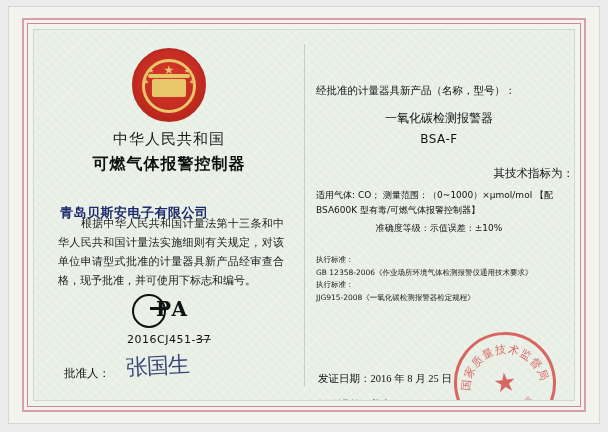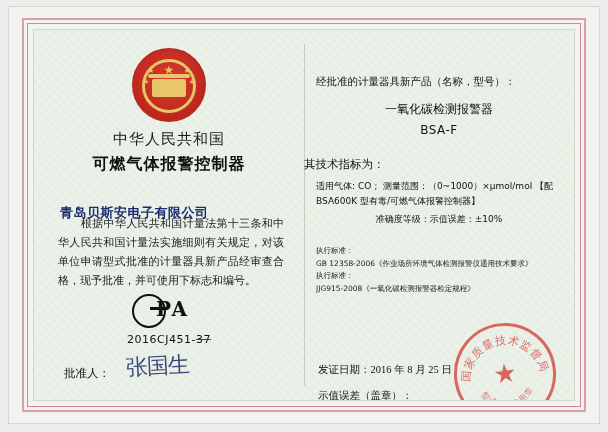--- a/index.html
+++ b/index.html
@@ -88,21 +88,21 @@
   .left-col {
     position: absolute;
     left: 0;
     top: 0;
     width: 50%;
     height: 100%;
   }
   .right-col {
     position: absolute;
     right: 0;
-    top: 3px;
+    top: 12px;
     width: 50%;
     height: 100%;
     margin-left: 48px;
   }
 
   
   .emblem {
     position: absolute;
     left: 50%;
     transform: translateX(-50%);
@@ -325,21 +325,21 @@
     font-size: 12px;
     color: #111;
     letter-spacing: .5px;
   }
 
   .r-spec-title {
     position: absolute;
     left: 0;
     right: 0;
     top: 124px;
-    text-align: left;
+    text-align: right;
     font-family: Liberation Sans, sans-serif;
     font-size: 11.5px;
     color: #111;
   }
   .r-spec-body {
     position: absolute;
     left: 12px;
     right: 12px;
     top: 146px;
     font-family: "DejaVu Sans", "Liberation Sans", sans-serif;

